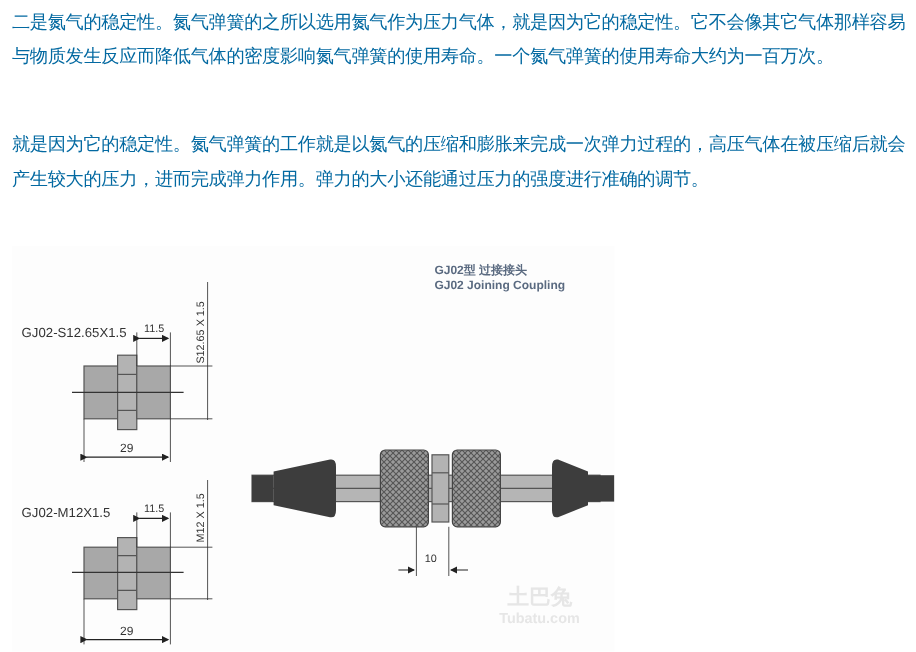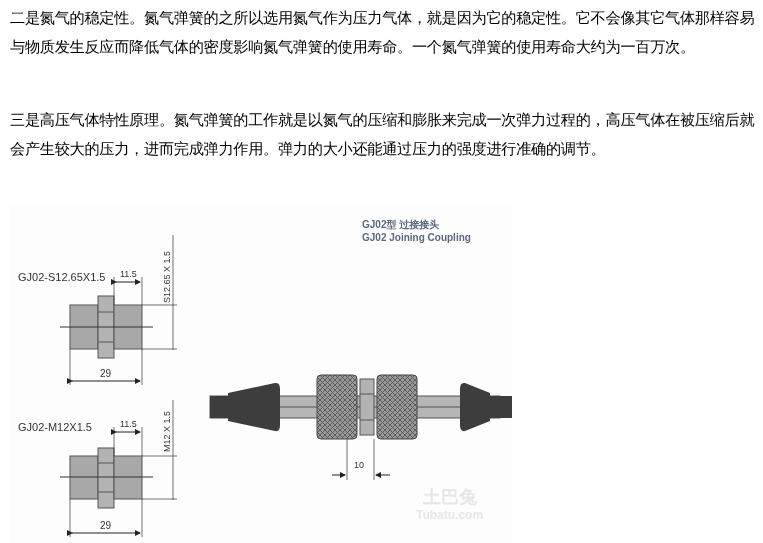--- a/index.html
+++ b/index.html
@@ -1,29 +1,29 @@
 <!DOCTYPE html>
 <html><head>
 <meta charset="utf-8">
 <style>
   html, body { margin: 0; padding: 0; background: #ffffff; }
   body { width: 763px; height: 543px; overflow: hidden; position: relative;
          font-family: "DejaVu Sans", "Liberation Sans", sans-serif; color: #333333; }
   .para { position: absolute; left: 10px; width: 750px; font-size: 15.2px; line-height: 29px;
-          letter-spacing: -0.3px; margin: 0; color: #000000; }
+          letter-spacing: -0.3px; margin: 0; color: #0369a1; }
   #p1 { top: 4px; }
   #p2 { top: 106px; }
   .figure { position: absolute; left: 10px; top: 205px; width: 502px; height: 338px; background: #fdfdfd; text-align: center; }
   .figure svg { display: block; }
 </style>
 </head>
 <body>
 
 <p class="para" id="p1">二是氮气的稳定性。氮气弹簧的之所以选用氮气作为压力气体，就是因为它的稳定性。它不会像其它气体那样容易与物质发生反应而降低气体的密度影响氮气弹簧的使用寿命。一个氮气弹簧的使用寿命大约为一百万次。</p>
-<p class="para" id="p2">三是高压气体特性原理。氮气弹簧的工作就是以氮气的压缩和膨胀来完成一次弹力过程的，高压气体在被压缩后就会产生较大的压力，进而完成弹力作用。弹力的大小还能通过压力的强度进行准确的调节。</p>
+<p class="para" id="p2">就是因为它的稳定性。氮气弹簧的工作就是以氮气的压缩和膨胀来完成一次弹力过程的，高压气体在被压缩后就会产生较大的压力，进而完成弹力作用。弹力的大小还能通过压力的强度进行准确的调节。</p>
 
 <div class="figure">
   <svg width="502" height="338" viewBox="0 0 502 338" xmlns="http://www.w3.org/2000/svg" font-family="Liberation Sans, sans-serif">
     <defs>
       <pattern id="knurl" width="5" height="5" patternUnits="userSpaceOnUse">
         <rect width="5" height="5" fill="#9a9a9a"></rect>
         <path d="M0 0 L5 5 M5 0 L0 5" stroke="#555" stroke-width="0.9"></path>
       </pattern>
       <marker id="arr" markerWidth="6" markerHeight="6" refX="5" refY="3" orient="auto">
         <path d="M0 0 L6 3 L0 6 z" fill="#222"></path>

